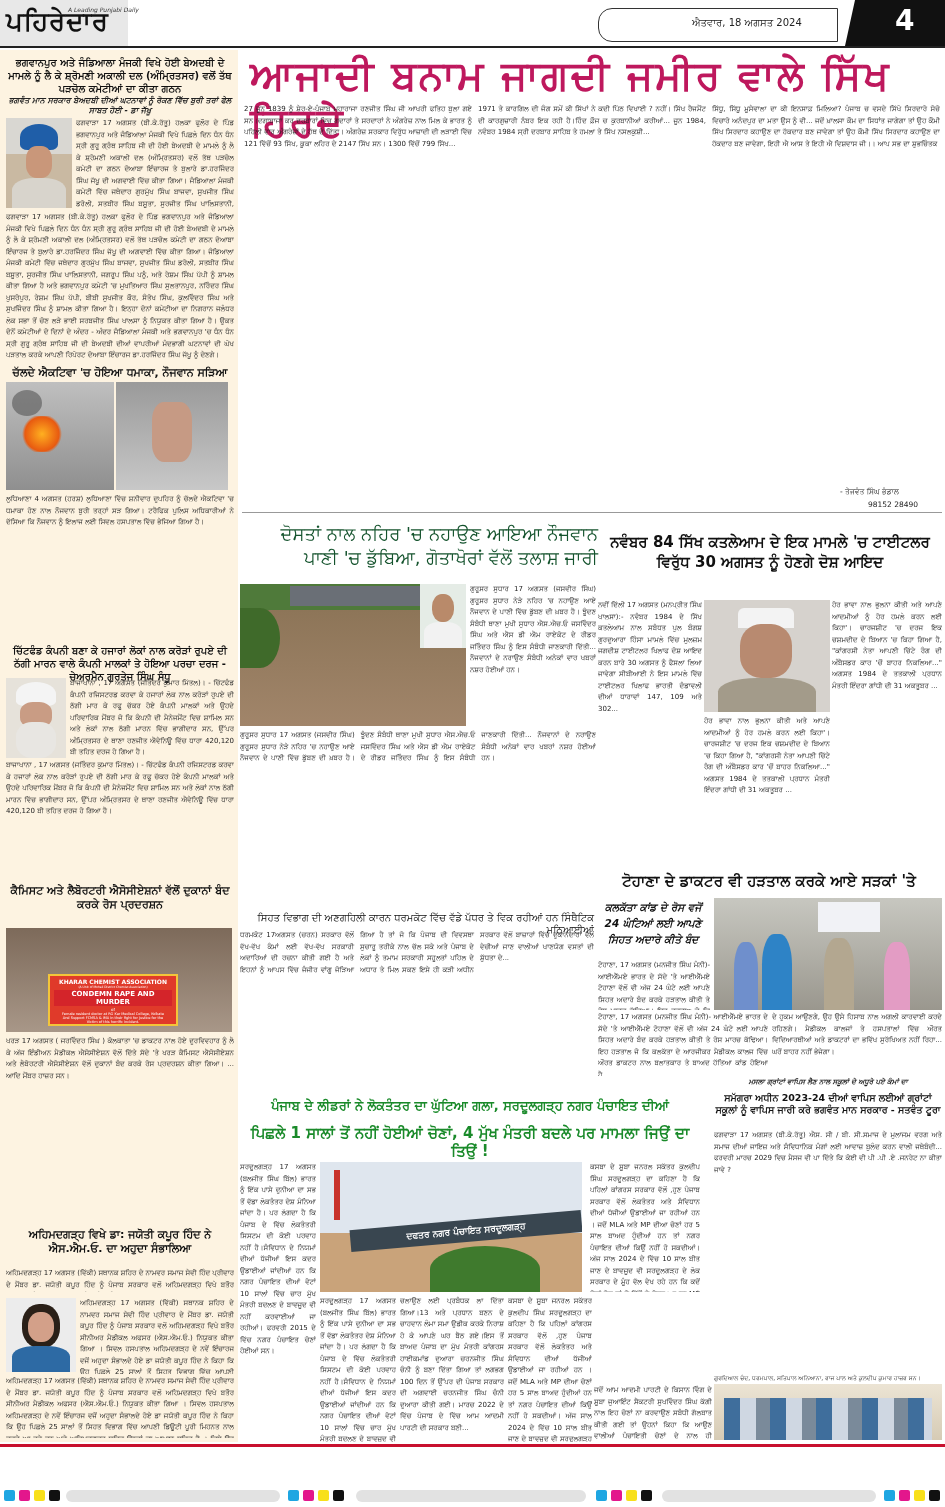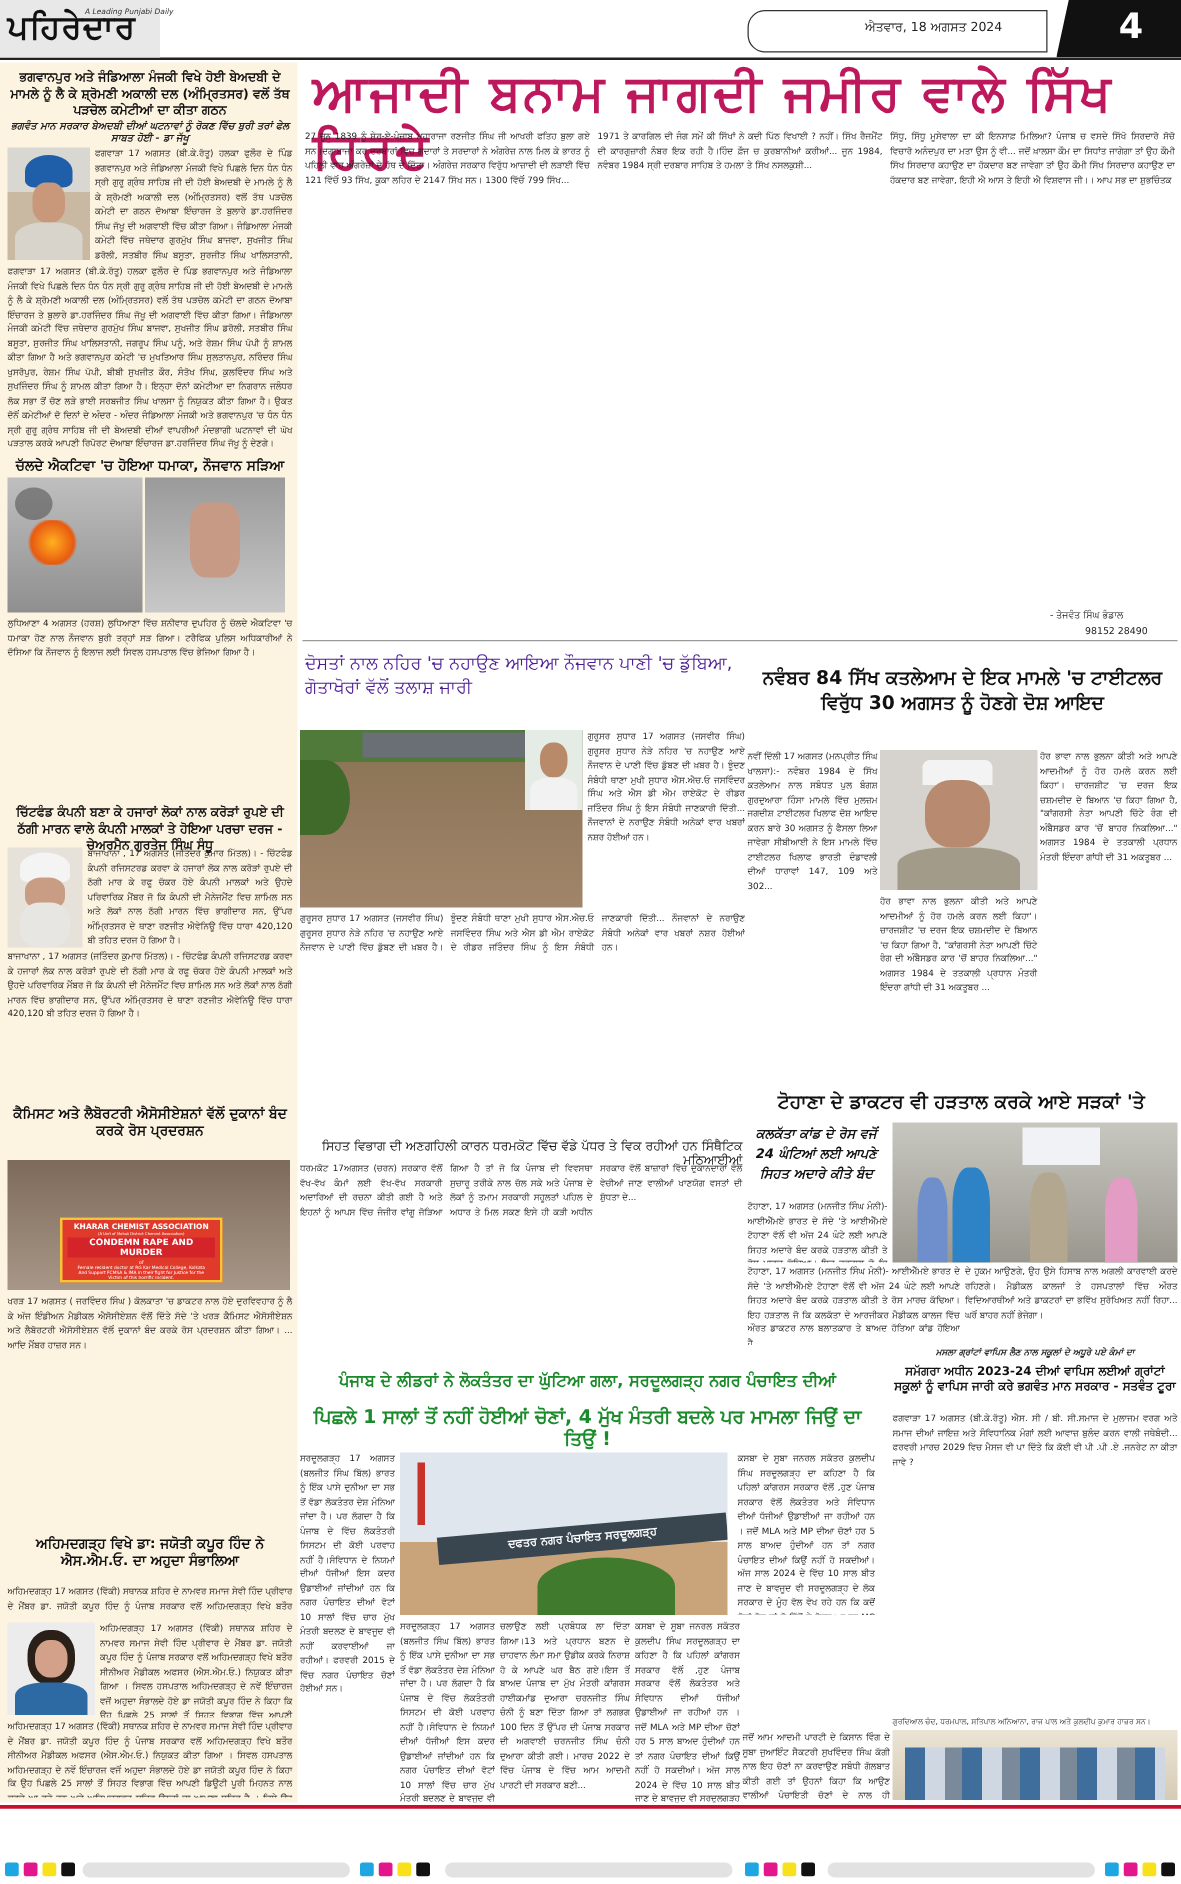--- a/index.html
+++ b/index.html
@@ -91,21 +91,21 @@
 <div class="abs body-txt" style="left:6px;top:1376px;width:228px;height:62px">ਅਹਿਮਦਗੜ੍ਹ 17 ਅਗਸਤ (ਵਿੱਕੀ) ਸਥਾਨਕ ਸ਼ਹਿਰ ਦੇ ਨਾਮਵਰ ਸਮਾਜ ਸੇਵੀ ਹਿੰਦ ਪ੍ਰੀਵਾਰ ਦੇ ਮੈਂਬਰ ਡਾ. ਜਯੋਤੀ ਕਪੂਰ ਹਿੰਦ ਨੂੰ ਪੰਜਾਬ ਸਰਕਾਰ ਵਲੋਂ ਅਹਿਮਦਗੜ੍ਹ ਵਿਖੇ ਬਤੌਰ ਸੀਨੀਅਰ ਮੈਡੀਕਲ ਅਫਸਰ (ਐਸ.ਐਮ.ਓ.) ਨਿਯੁਕਤ ਕੀਤਾ ਗਿਆ । ਸਿਵਲ ਹਸਪਤਾਲ ਅਹਿਮਦਗੜ੍ਹ ਦੇ ਨਵੇਂ ਇੰਚਾਰਜ ਵਜੋਂ ਅਹੁਦਾ ਸੰਭਾਲਦੇ ਹੋਏ ਡਾ ਜਯੋਤੀ ਕਪੂਰ ਹਿੰਦ ਨੇ ਕਿਹਾ ਕਿ ਉਹ ਪਿਛਲੇ 25 ਸਾਲਾਂ ਤੋਂ ਸਿਹਤ ਵਿਭਾਗ ਵਿੱਚ ਆਪਣੀ ਡਿਊਟੀ ਪੂਰੀ ਮਿਹਨਤ ਨਾਲ ਕਰਦੇ ਆ ਰਹੇ ਹਨ ਅਤੇ ਅਹਿਮਦਗੜ੍ਹ ਸ਼ਹਿਰ ਉਨ੍ਹਾਂ ਦਾ ਆਪਣਾ ਸ਼ਹਿਰ ਹੈ । ਜਿਥੇ ਉਹ ਪਹਿਲਾਂ ਵੀ 5 ਸਾਲ ਬਤੌਰ ਮੈਡੀਕਲ ਅਫਸਰ ਕੰਮ ਕਰ ਚੁੱਕੇ ਹਨ ।</div>
 
 <div class="abs main-head">ਆਜਾਦੀ ਬਨਾਮ ਜਾਗਦੀ ਜਮੀਰ ਵਾਲੇ ਸਿੱਖ ਹਿਰਦੇ</div>
 <div class="abs body-txt" style="left:244px;top:104px;width:228px;height:400px">27 ਜੂਨ 1839 ਨੂੰ ਸ਼ੇਰ-ਏ-ਪੰਜਾਬ ਮਹਾਰਾਜਾ ਰਣਜੀਤ ਸਿੰਘ ਜੀ ਆਖਰੀ ਫਤਿਹ ਬੁਲਾ ਗਏ ਸਨ।ਦਗਾਬਾਜਾ ਕਰ ਦਰਬਾਰਾਂ ਵਿਚ ਗਦਾਰਾਂ ਤੇ ਸਰਦਾਰਾਂ ਨੇ ਅੰਗਰੇਜ਼ ਨਾਲ ਮਿਲ ਕੇ ਭਾਰਤ ਨੂੰ ਪਹਿਲੀ ਵਾਰ ਅੰਗਰੇਜ਼ਾਂ ਦੇ ਹੱਥ ਦੇ ਦਿੱਤਾ। ਅੰਗਰੇਜ਼ ਸਰਕਾਰ ਵਿਰੁੱਧ ਆਜ਼ਾਦੀ ਦੀ ਲੜਾਈ ਵਿੱਚ 121 ਵਿੱਚੋਂ 93 ਸਿੱਖ, ਕੂਕਾ ਲਹਿਰ ਦੇ 2147 ਸਿੱਖ ਸਨ। 1300 ਵਿੱਚੋਂ 799 ਸਿੱਖ...</div>
 <div class="abs body-txt" style="left:478px;top:104px;width:228px;height:400px">1971 ਤੇ ਕਾਰਗਿਲ ਦੀ ਜੰਗ ਸਮੇਂ ਕੀ ਸਿੱਖਾਂ ਨੇ ਕਦੀ ਪਿੱਠ ਵਿਖਾਈ ? ਨਹੀਂ। ਸਿੱਖ ਰੈਜਮੈਂਟ ਦੀ ਕਾਰਗੁਜ਼ਾਰੀ ਨੰਬਰ ਇਕ ਰਹੀ ਹੈ।ਹਿੰਦ ਫ਼ੌਜ ਚ ਕੁਰਬਾਨੀਆਂ ਕਰੀਆਂ... ਜੂਨ 1984, ਨਵੰਬਰ 1984 ਸ੍ਰੀ ਦਰਬਾਰ ਸਾਹਿਬ ਤੇ ਹਮਲਾ ਤੇ ਸਿੱਖ ਨਸਲਕੁਸ਼ੀ...</div>
 <div class="abs body-txt" style="left:712px;top:104px;width:228px;height:360px">ਸਿੱਧੂ, ਸਿੱਧੂ ਮੂਸੇਵਾਲਾ ਦਾ ਕੀ ਇਨਸਾਫ਼ ਮਿਲਿਆ? ਪੰਜਾਬ ਚ ਵਸਦੇ ਸਿੱਖੋ ਸਿਰਦਾਰੋ ਸੋਚੋ ਵਿਚਾਰੋ ਅਨੰਦਪੁਰ ਦਾ ਮਤਾ ਉਸ ਨੂੰ ਵੀ... ਜਦੋਂ ਖ਼ਾਲਸਾ ਕੌਮ ਦਾ ਸਿਧਾਂਤ ਜਾਗੇਗਾ ਤਾਂ ਉਹ ਕੌਮੀ ਸਿੱਖ ਸਿਰਦਾਰ ਕਹਾਉਣ ਦਾ ਹੱਕਦਾਰ ਬਣ ਜਾਵੇਗਾ ਤਾਂ ਉਹ ਕੌਮੀ ਸਿੱਖ ਸਿਰਦਾਰ ਕਹਾਉਣ ਦਾ ਹੱਕਦਾਰ ਬਣ ਜਾਵੇਗਾ, ਇਹੀ ਐ ਆਸ ਤੇ ਇਹੀ ਐ ਵਿਸ਼ਵਾਸ ਜੀ।। ਆਪ ਸਭ ਦਾ ਸ਼ੁਭਚਿੰਤਕ</div>
 <div class="abs" style="left:840px;top:487px;font-size:7.5px;color:#222">- ਤੇਜਵੰਤ ਸਿੰਘ ਭੰਡਾਲ</div>
 <div class="abs" style="left:868px;top:500px;font-size:7.5px;color:#222">98152 28490</div>
 <div class="abs rule" style="left:242px;top:512px;width:700px;height:1px"></div>
 
-<div class="abs" style="left:244px;top:522px;width:354px;font-size:14px;text-align:left;line-height:1.35;color:#4c1d95">ਦੋਸਤਾਂ ਨਾਲ ਨਹਿਰ 'ਚ ਨਹਾਉਣ ਆਇਆ ਨੌਜਵਾਨ ਪਾਣੀ 'ਚ ਡੁੱਬਿਆ, ਗੋਤਾਖੋਰਾਂ ਵੱਲੋਂ ਤਲਾਸ਼ ਜਾਰੀ</div>
+<div class="abs" style="left:244px;top:522px;width:354px;font-size:18px;text-align:right;line-height:1.35;color:#14532d">ਦੋਸਤਾਂ ਨਾਲ ਨਹਿਰ 'ਚ ਨਹਾਉਣ ਆਇਆ ਨੌਜਵਾਨ ਪਾਣੀ 'ਚ ਡੁੱਬਿਆ, ਗੋਤਾਖੋਰਾਂ ਵੱਲੋਂ ਤਲਾਸ਼ ਜਾਰੀ</div>
 <div class="abs photo" style="left:240px;top:584px;width:226px;height:142px;background:linear-gradient(#4f7a3a 0,#4f7a3a 18%,#8d7558 18%,#a1856a 100%)">
   <div style="position:absolute;left:50px;top:2px;width:150px;height:20px;background:#6a6f76"></div>
   <div style="position:absolute;left:0;top:24px;width:40px;height:60px;background:#3f6a2a;border-radius:0 50% 50% 0"></div>
 </div>
 <div class="abs photo" style="left:420px;top:584px;width:46px;height:64px;background:#e5ece6">
   <div style="position:absolute;left:12px;top:10px;width:22px;height:28px;background:#b98a6a;border-radius:45%"></div>
   <div style="position:absolute;left:4px;top:38px;width:38px;height:26px;background:#f2f2f2;border-radius:40% 40% 0 0"></div>
 </div>
 <div class="abs body-txt" style="left:470px;top:584px;width:126px;height:142px">ਗੁਰੂਸਰ ਸੁਧਾਰ 17 ਅਗਸਤ (ਜਸਵੀਰ ਸਿੰਘ) ਗੁਰੂਸਰ ਸੁਧਾਰ ਨੇੜੇ ਨਹਿਰ 'ਚ ਨਹਾਉਣ ਆਏ ਨੌਜਵਾਨ ਦੇ ਪਾਣੀ ਵਿੱਚ ਡੁੱਬਣ ਦੀ ਖ਼ਬਰ ਹੈ। ਝੂੰਦਣ ਸੰਬੰਧੀ ਥਾਣਾ ਮੁਖੀ ਸੁਧਾਰ ਐਸ.ਐਚ.ਓ ਜਸਵਿੰਦਰ ਸਿੰਘ ਅਤੇ ਐਸ ਡੀ ਐਮ ਰਾਏਕੋਟ ਦੇ ਰੀਡਰ ਜਤਿੰਦਰ ਸਿੰਘ ਨੂੰ ਇਸ ਸੰਬੰਧੀ ਜਾਣਕਾਰੀ ਦਿੱਤੀ... ਨੌਜਵਾਨਾਂ ਦੇ ਨਰਾਉਣ ਸੰਬੰਧੀ ਅਨੇਕਾਂ ਵਾਰ ਖਬਰਾਂ ਨਸ਼ਰ ਹੋਈਆਂ ਹਨ।</div>
 <div class="abs body-txt" style="left:240px;top:730px;width:356px;height:176px;column-count:3;column-gap:6px">ਗੁਰੂਸਰ ਸੁਧਾਰ 17 ਅਗਸਤ (ਜਸਵੀਰ ਸਿੰਘ) ਗੁਰੂਸਰ ਸੁਧਾਰ ਨੇੜੇ ਨਹਿਰ 'ਚ ਨਹਾਉਣ ਆਏ ਨੌਜਵਾਨ ਦੇ ਪਾਣੀ ਵਿੱਚ ਡੁੱਬਣ ਦੀ ਖ਼ਬਰ ਹੈ। ਝੂੰਦਣ ਸੰਬੰਧੀ ਥਾਣਾ ਮੁਖੀ ਸੁਧਾਰ ਐਸ.ਐਚ.ਓ ਜਸਵਿੰਦਰ ਸਿੰਘ ਅਤੇ ਐਸ ਡੀ ਐਮ ਰਾਏਕੋਟ ਦੇ ਰੀਡਰ ਜਤਿੰਦਰ ਸਿੰਘ ਨੂੰ ਇਸ ਸੰਬੰਧੀ ਜਾਣਕਾਰੀ ਦਿੱਤੀ... ਨੌਜਵਾਨਾਂ ਦੇ ਨਰਾਉਣ ਸੰਬੰਧੀ ਅਨੇਕਾਂ ਵਾਰ ਖਬਰਾਂ ਨਸ਼ਰ ਹੋਈਆਂ ਹਨ।</div>

